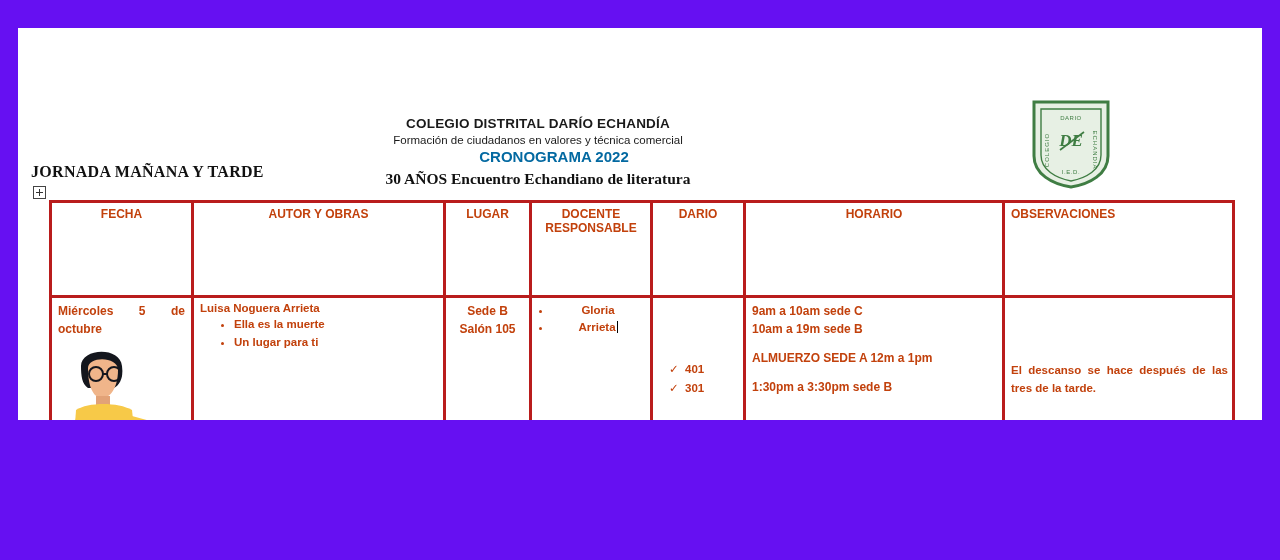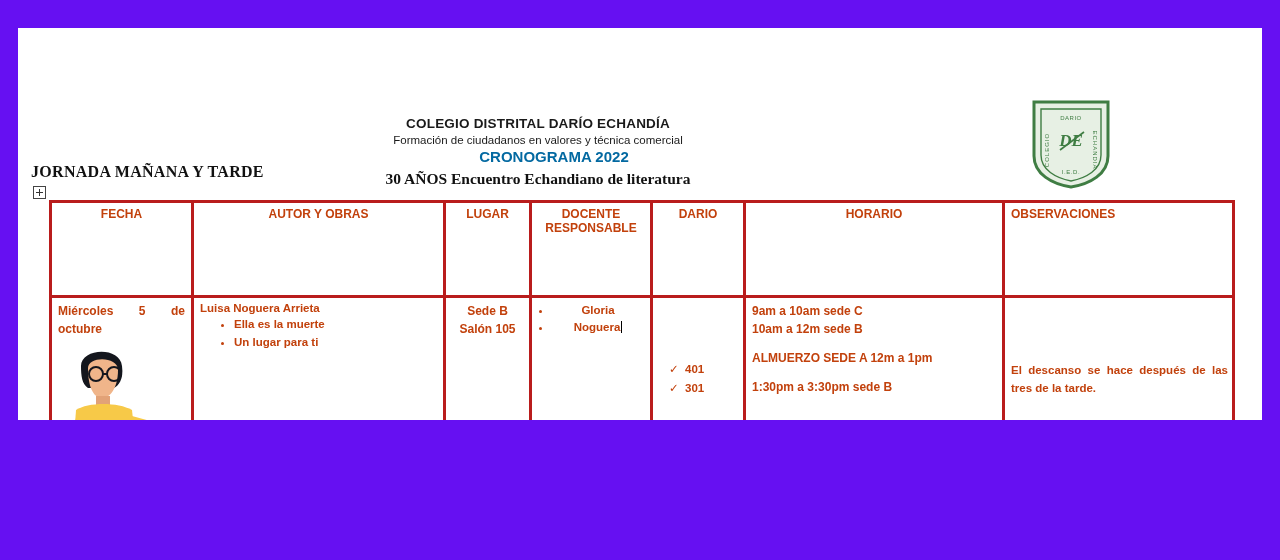--- a/index.html
+++ b/index.html
@@ -325,34 +325,34 @@
         </td>
 
         <td class="cell-lugar">
           <div>Sede B</div>
           <div>Salón 105</div>
         </td>
 
         <td class="cell-docente">
           <ul>
             <li>Gloria</li>
-            <li><span>Noguera</span><span class="caret"></span></li>
+            <li><span>Arrieta</span><span class="caret"></span></li>
           </ul>
         </td>
 
         <td class="cell-curso">
           <div class="curso-list">
             <div><span class="chk">✓</span><span>401</span></div>
             <div><span class="chk">✓</span><span>301</span></div>
           </div>
         </td>
 
         <td class="cell-horario">
           <div>9am a 10am sede C</div>
-          <div>10am a 12m sede B</div>
+          <div>10am a 19m sede B</div>
           <div class="gap"></div>
           <div>ALMUERZO SEDE A 12m a 1pm</div>
           <div class="gap"></div>
           <div>1:30pm a 3:30pm sede B</div>
         </td>
 
         <td class="cell-obs">
           <div class="obs-text">El descanso se hace después de las tres de la tarde.</div>
         </td>
       </tr>

